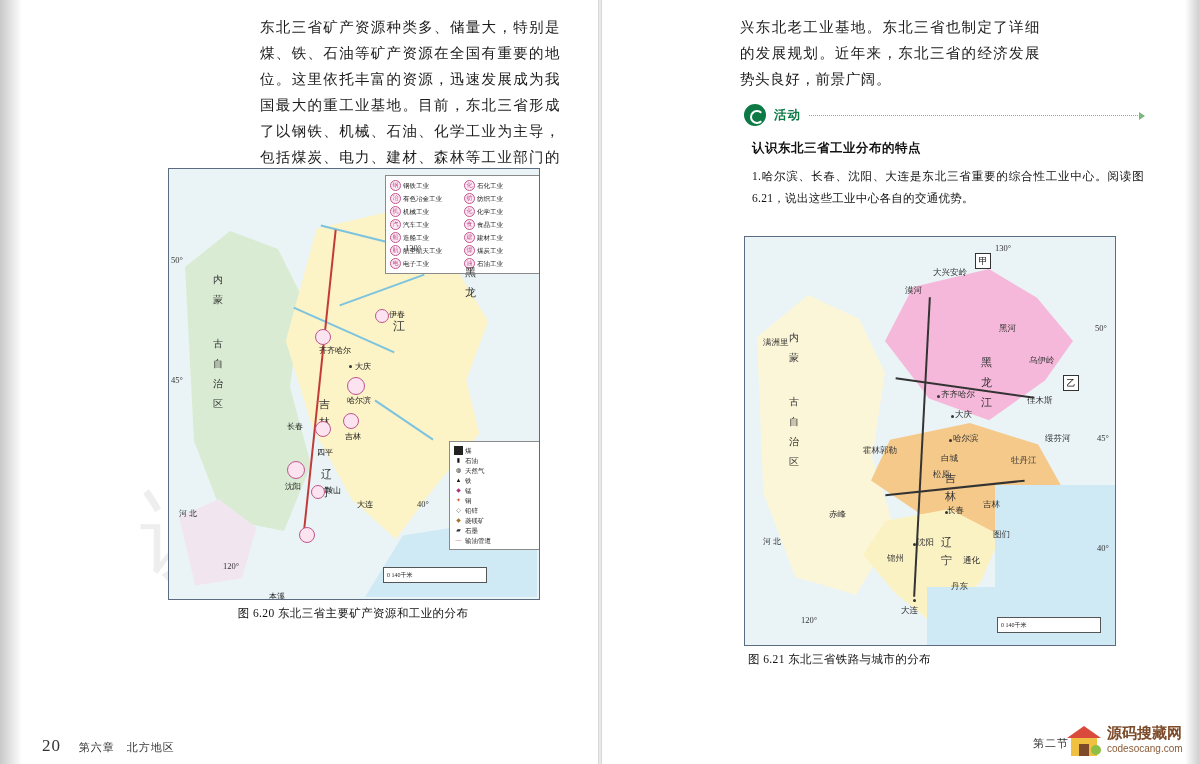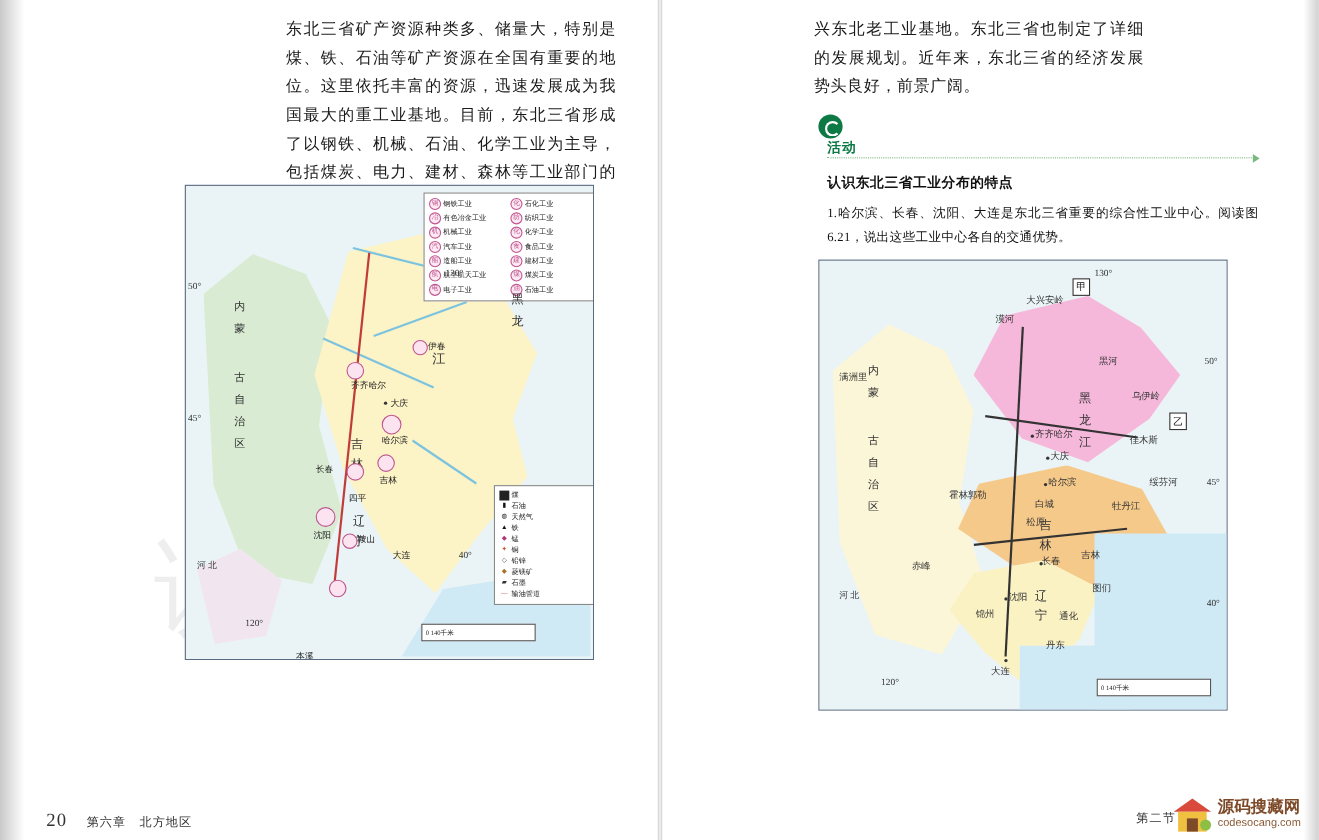--- a/index.html
+++ b/index.html
@@ -42,21 +42,21 @@
   .legend-row{display:flex;align-items:center;font-size:6.5px;color:#222;line-height:8px;margin:1px 0;}
   .lg-ico{width:9px;height:9px;margin-right:2px;display:inline-block;text-align:center;
           font-size:6px;line-height:9px;}
   .circ{border:1px solid #c0558f;border-radius:50%;color:#c0558f;background:#fde9f3;}
 
   .scalebar{position:absolute;background:#fff;border:1px solid #555;font-size:6px;
             color:#222;display:flex;align-items:center;}
 
   
   .activity{position:absolute;left:104px;top:104px;width:400px;}
-  .act-head{display:flex;flex-direction:column;}
+  .act-head{display:flex;align-items:center;}
   .act-circle{width:22px;height:22px;border-radius:50%;background:#0d7a45;position:relative;}
   .act-circle:after{content:"";position:absolute;left:6px;top:6px;width:10px;height:10px;
         border-radius:50%;border:2px solid #fff;border-right-color:transparent;}
   .act-title{font-size:12.5px;color:#0d7a45;margin-left:8px;font-weight:bold;letter-spacing:1px;}
   .act-line{flex:1;height:0;border-top:1.5px dotted #7ab87f;margin-left:8px;position:relative;}
   .act-line:after{content:"";position:absolute;right:-1px;top:-4px;border-left:6px solid #7ab87f;
         border-top:4px solid transparent;border-bottom:4px solid transparent;}
   .act-sub{font-size:12.5px;font-weight:bold;color:#111;margin:14px 0 8px 8px;letter-spacing:.5px;}
   .act-item{font-size:11.5px;line-height:22px;color:#111;text-align:justify;letter-spacing:.3px;}
 
@@ -262,20 +262,21 @@
         <div style="position:absolute;left:142px;top:316px;width:12px;height:12px;border:1px solid #c0558f;border-radius:50%;background:#fbe4f0;"></div>
         <div class="city" style="left:156px;top:316px;">鞍山</div>
         <div style="position:absolute;left:130px;top:358px;width:14px;height:14px;border:1px solid #c0558f;border-radius:50%;background:#fbe4f0;"></div>
         <div class="city" style="left:100px;top:374px;margin-top:48px;">本溪</div>
         <div class="city" style="left:188px;top:330px;">大连</div>
 
         <div class="scalebar" style="left:214px;top:398px;width:96px;height:14px;padding:0 3px;">
           <span>0            140千米</span>
         </div>
       </div>
+      <div class="caption">图 6.20  东北三省主要矿产资源和工业的分布</div>
     </div>
 
   </div>
 
   <div class="right-col">
 
     <div style="position:absolute;top:14px;left:100px;width:300px;">
       <p class="body">兴东北老工业基地。东北三省也制定了详细的发展规划。近年来，东北三省的经济发展势头良好，前景广阔。</p>
     </div>
 
@@ -367,20 +368,21 @@
         <div class="dot" style="left:206px;top:178px;"></div>
         <div class="dot" style="left:204px;top:202px;"></div>
         <div class="dot" style="left:200px;top:274px;"></div>
         <div class="dot" style="left:168px;top:306px;"></div>
         <div class="dot" style="left:168px;top:362px;"></div>
 
         <div class="scalebar" style="left:252px;top:380px;width:96px;height:14px;padding:0 3px;">
           <span>0            140千米</span>
         </div>
       </div>
+      <div class="caption" style="text-align:left;margin-left:4px;">图 6.21  东北三省铁路与城市的分布</div>
     </div>
 
   </div>
 
   <div class="footer-left">
     <span class="pg">20</span>
     <span>第六章　北方地区</span>
   </div>
   <div class="footer-right">第二节</div>
 

